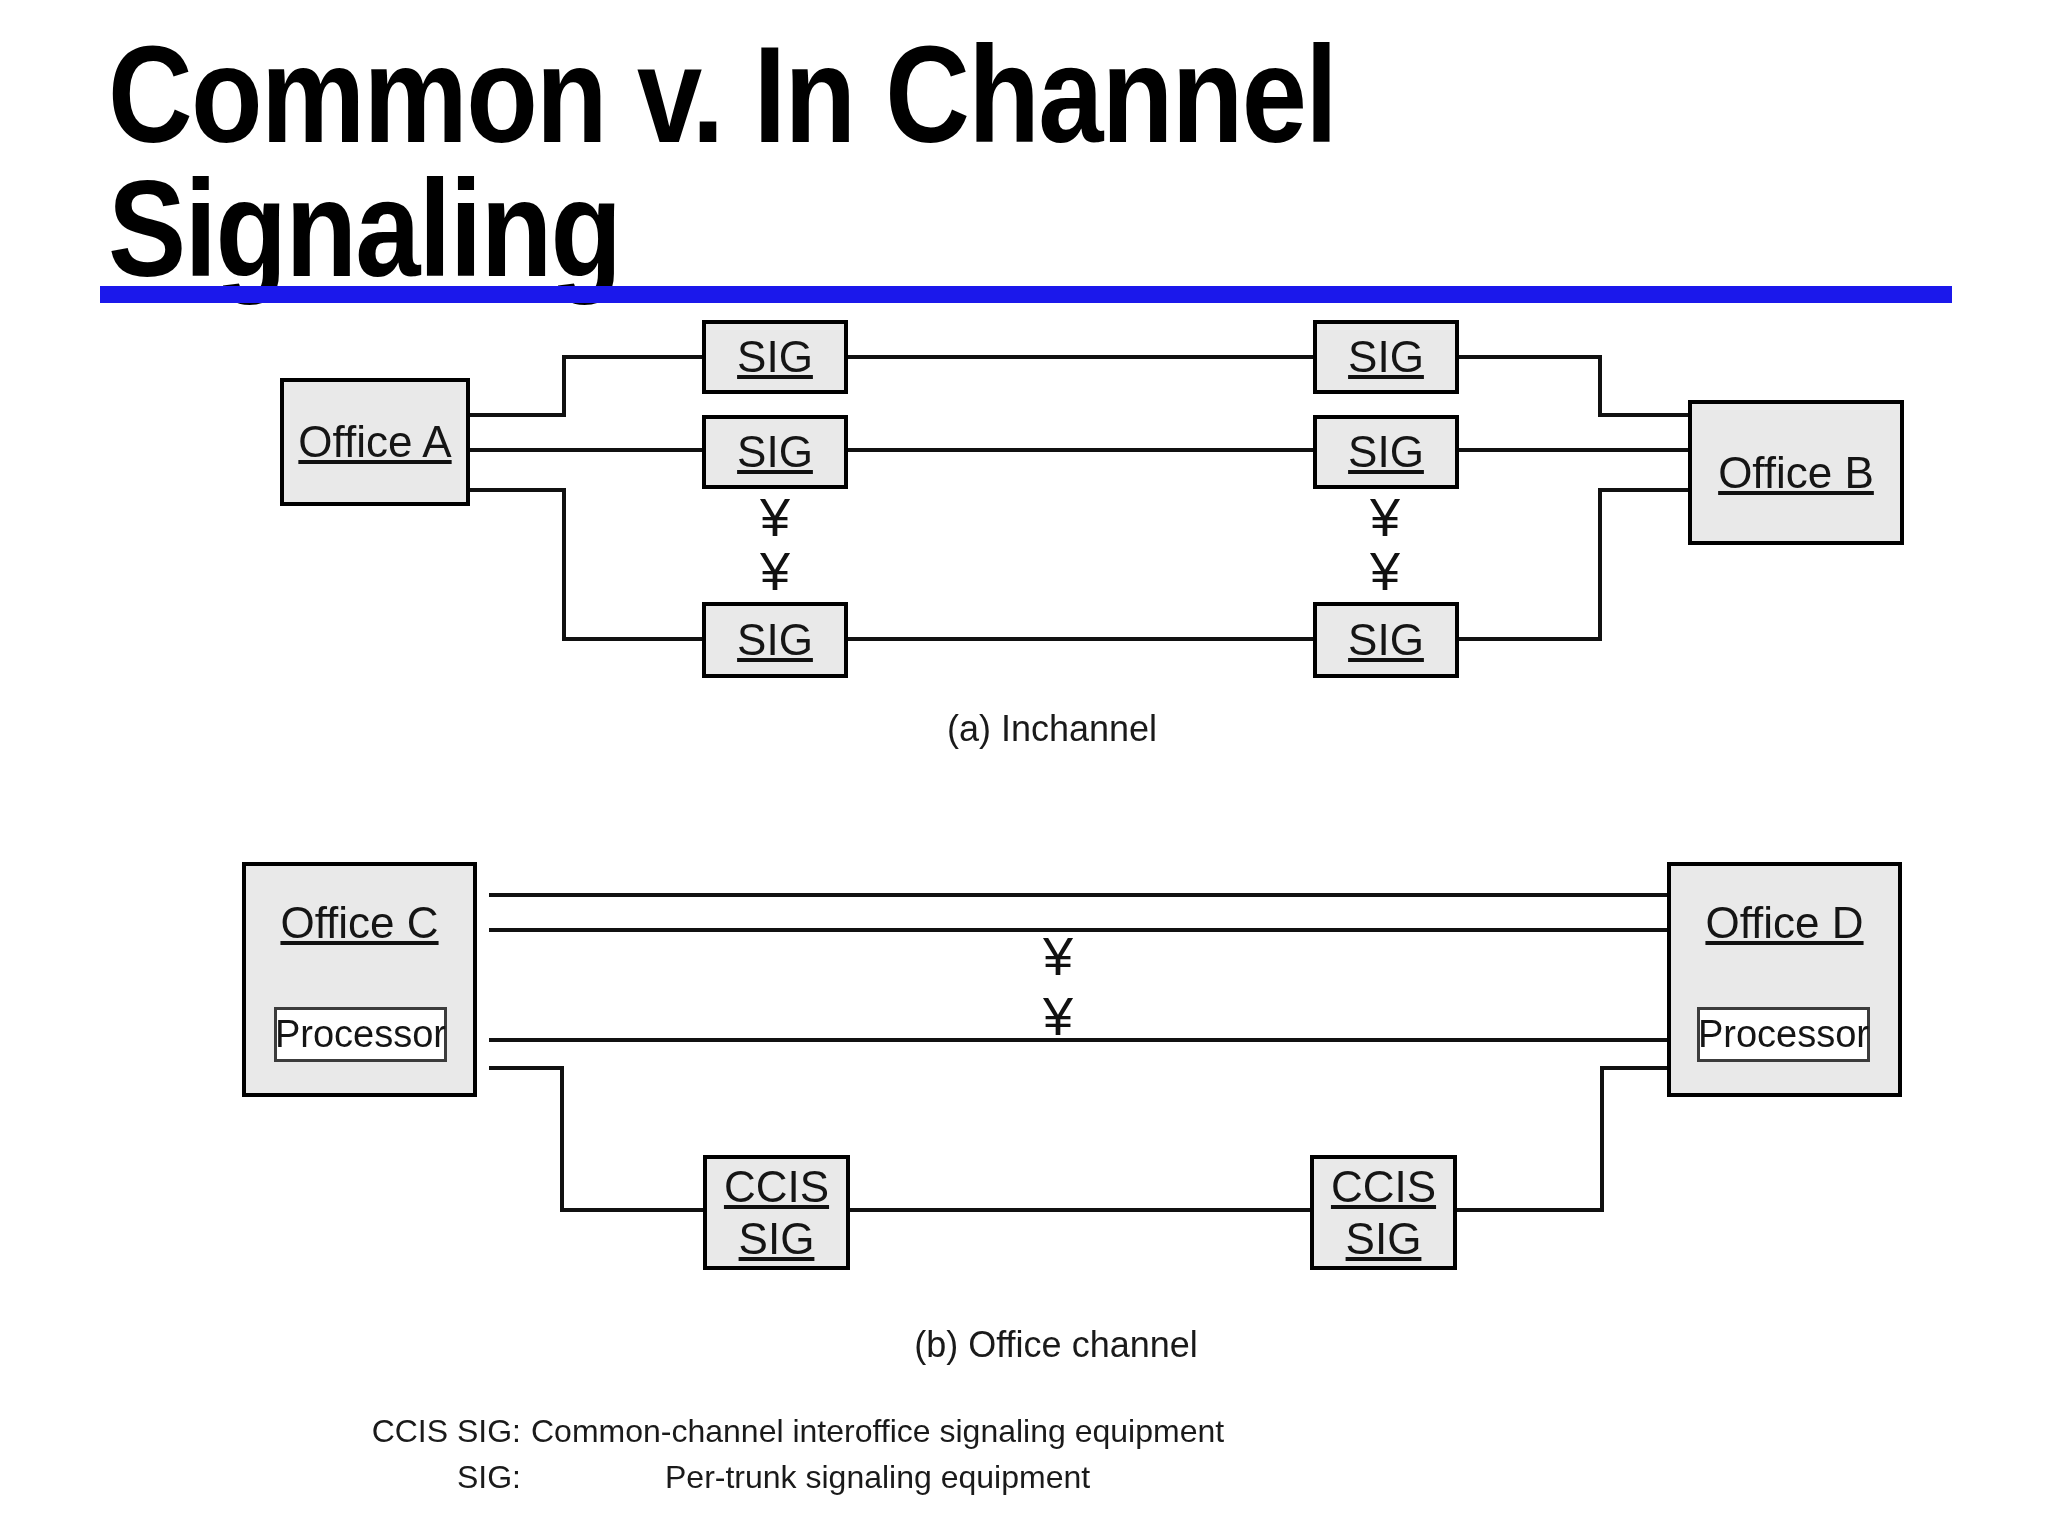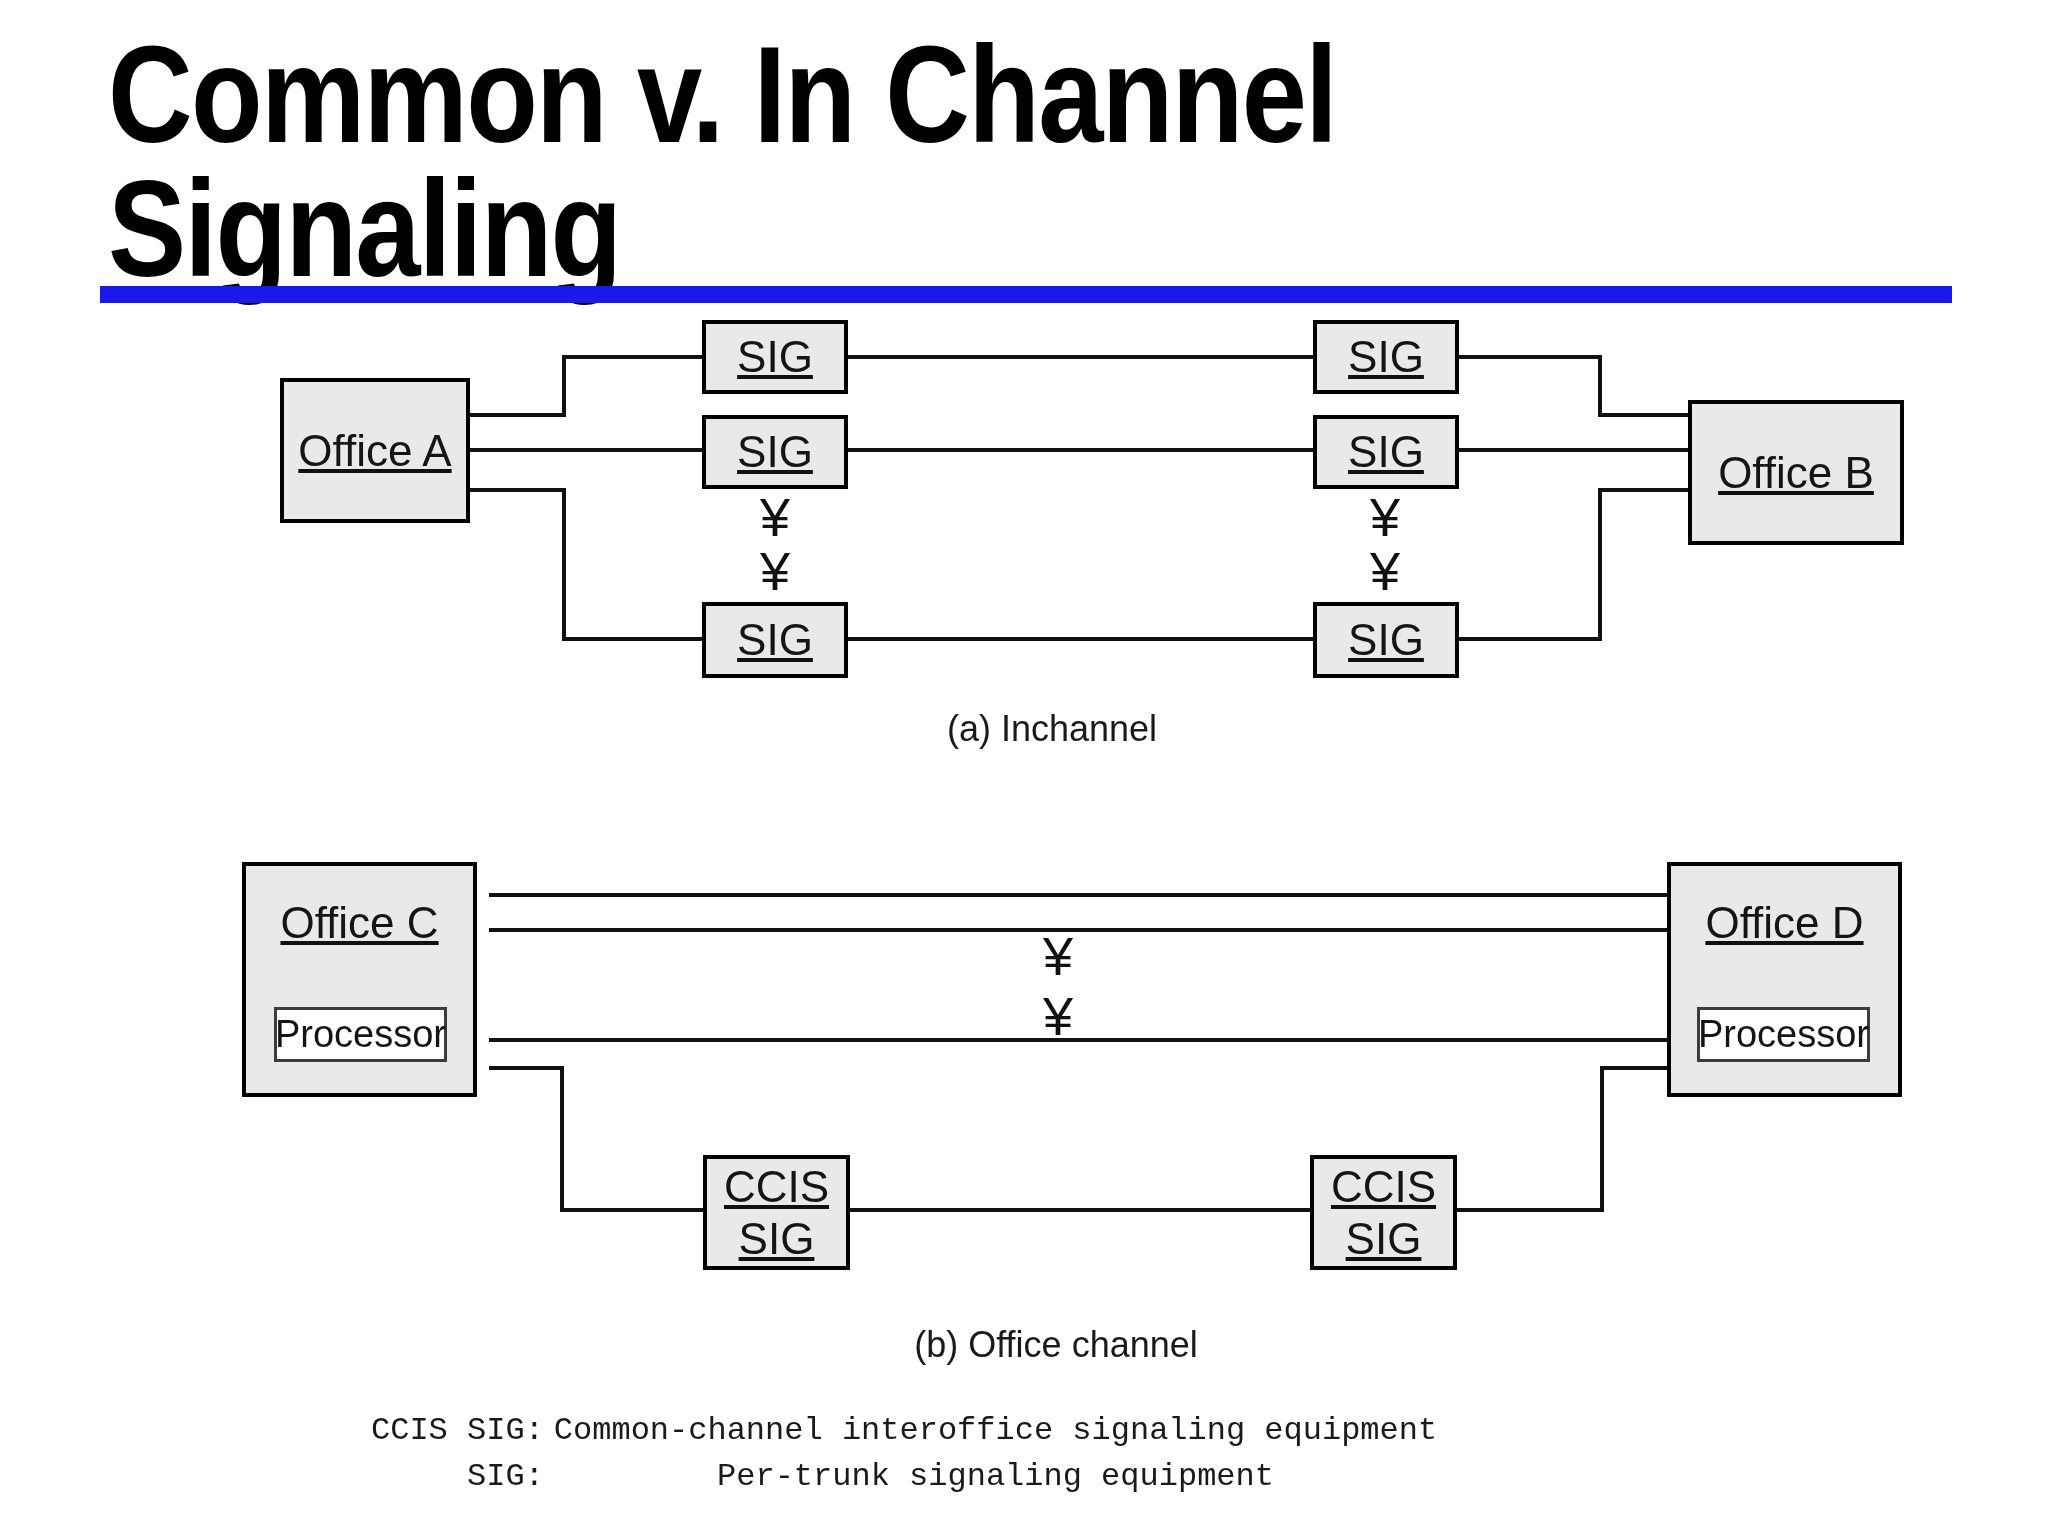--- a/index.html
+++ b/index.html
@@ -76,21 +76,21 @@
     color:#1a1a1a;
     white-space:nowrap;
   }
   .legend{
     position:absolute;
     left:371px;top:1408px;
     font-size:32px;
     color:#1a1a1a;
     border-collapse:collapse;
   }
-  .legend td{padding:0;line-height:1.45;white-space:nowrap;font-family:Liberation Mono, monospace;}
+  .legend td{padding:0;line-height:1.45;white-space:nowrap;}
   .legend .term{text-align:right;min-width:150px;}
   .legend .def{text-align:center;padding-left:10px;}
 </style>
 </head>
 <body>
 
 <div class="slide">
 
   <h1 class="title">Common v. In Channel
 Signaling</h1>
@@ -109,21 +109,21 @@
   <div class="line" style="left:1457px;top:448px;width:233px;height:4px"></div>
 
   <div class="line" style="left:466px;top:488px;width:100px;height:4px"></div>
   <div class="line" style="left:562px;top:488px;width:4px;height:153px"></div>
   <div class="line" style="left:562px;top:637px;width:142px;height:4px"></div>
   <div class="line" style="left:846px;top:637px;width:469px;height:4px"></div>
   <div class="line" style="left:1457px;top:637px;width:145px;height:4px"></div>
   <div class="line" style="left:1598px;top:488px;width:4px;height:153px"></div>
   <div class="line" style="left:1598px;top:488px;width:92px;height:4px"></div>
 
-  <div class="box" style="left:280px;top:378px;width:190px;height:145px">
+  <div class="box" style="left:280px;top:378px;width:190px;height:128px">
     <span class="office-label">Office A</span>
   </div>
   <div class="box" style="left:1688px;top:400px;width:216px;height:145px">
     <span class="office-label">Office B</span>
   </div>
 
   <div class="box" style="left:702px;top:320px;width:146px;height:74px">
     <span class="sig-label">SIG</span>
   </div>
   <div class="box" style="left:702px;top:415px;width:146px;height:74px">

